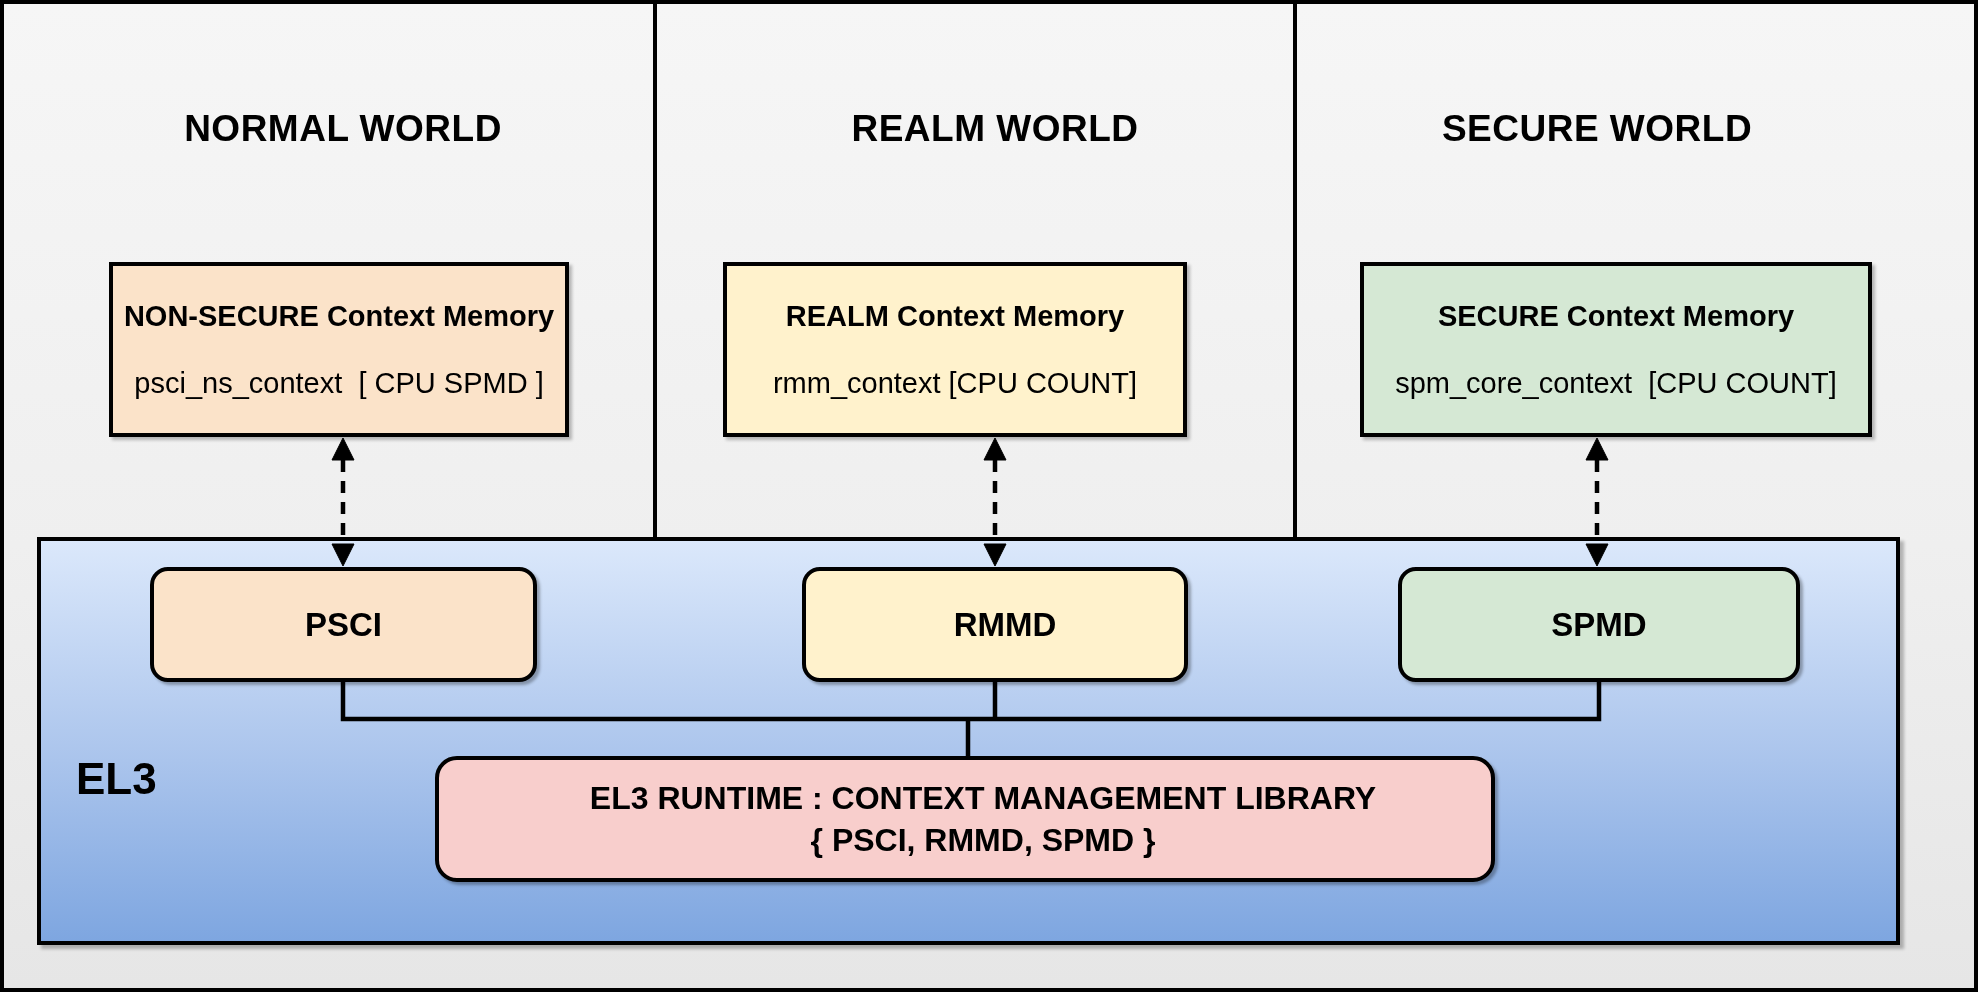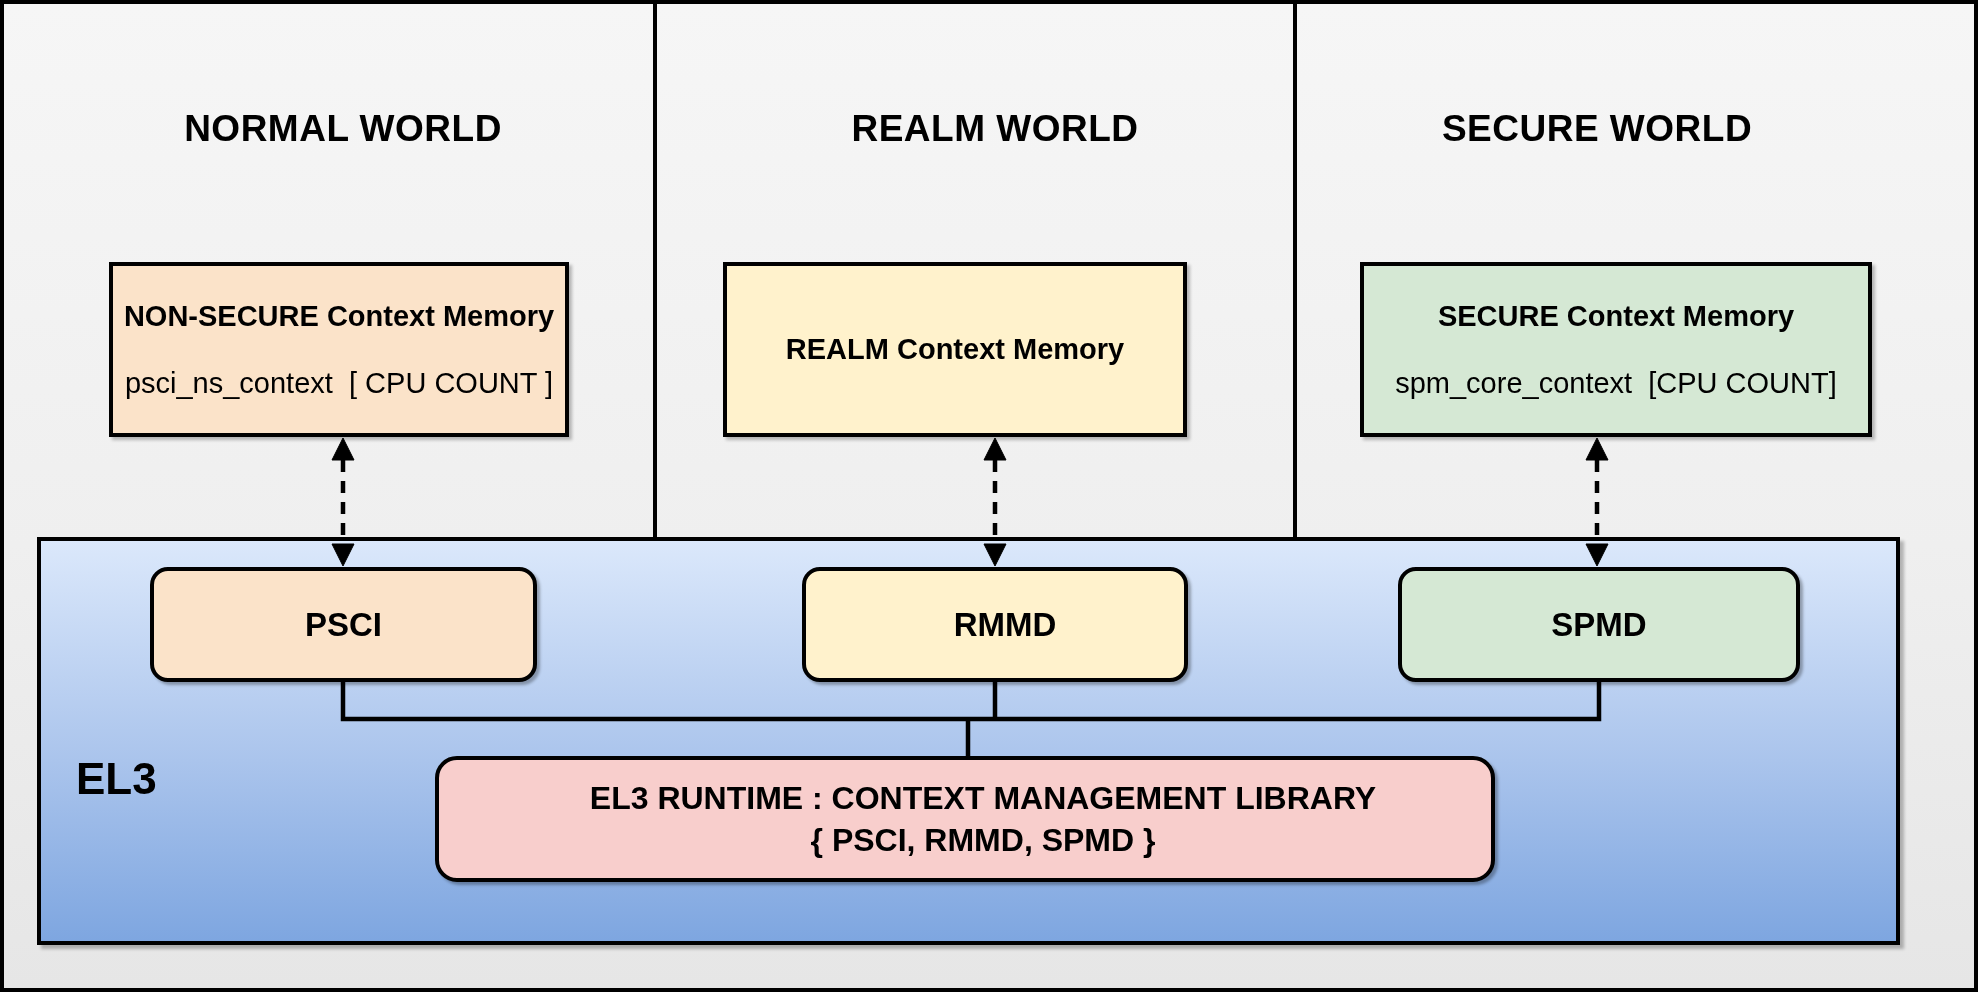--- a/index.html
+++ b/index.html
@@ -80,24 +80,25 @@
         <path d="M1586 460 L1608 460 L1597 438 Z"></path>
         <path d="M1586 544 L1608 544 L1597 566 Z"></path>
       </g>
 
       <path d="M343 680 L343 719 L1599 719 L1599 680 M995 680 L995 719 M968 719 L968 762" fill="none" stroke-width="4.5"></path>
     </g>
   </svg>
 
   <div class="mem-box ns" style="background: rgb(251, 227, 201);">
     <div class="mem-heading">NON-SECURE Context Memory</div>
-    <div class="mem-value">psci_ns_context  [ CPU COUNT ]</div>
+    <div class="mem-value">psci_ns_context  [ CPU SPMD ]</div>
   </div>
   <div class="mem-box realm" style="background: rgb(255, 242, 204);">
     <div class="mem-heading">REALM Context Memory</div>
+    <div class="mem-value">rmm_context [CPU COUNT]</div>
   </div>
   <div class="mem-box secure" style="background: rgb(213, 232, 212);">
     <div class="mem-heading">SECURE Context Memory</div>
     <div class="mem-value">spm_core_context  [CPU COUNT]</div>
   </div>
 
   <div class="module psci" style="background: rgb(251, 227, 201);">
     <span>PSCI</span>
   </div>
   <div class="module rmmd" style="background: rgb(255, 242, 204); padding-left: 20px;">

